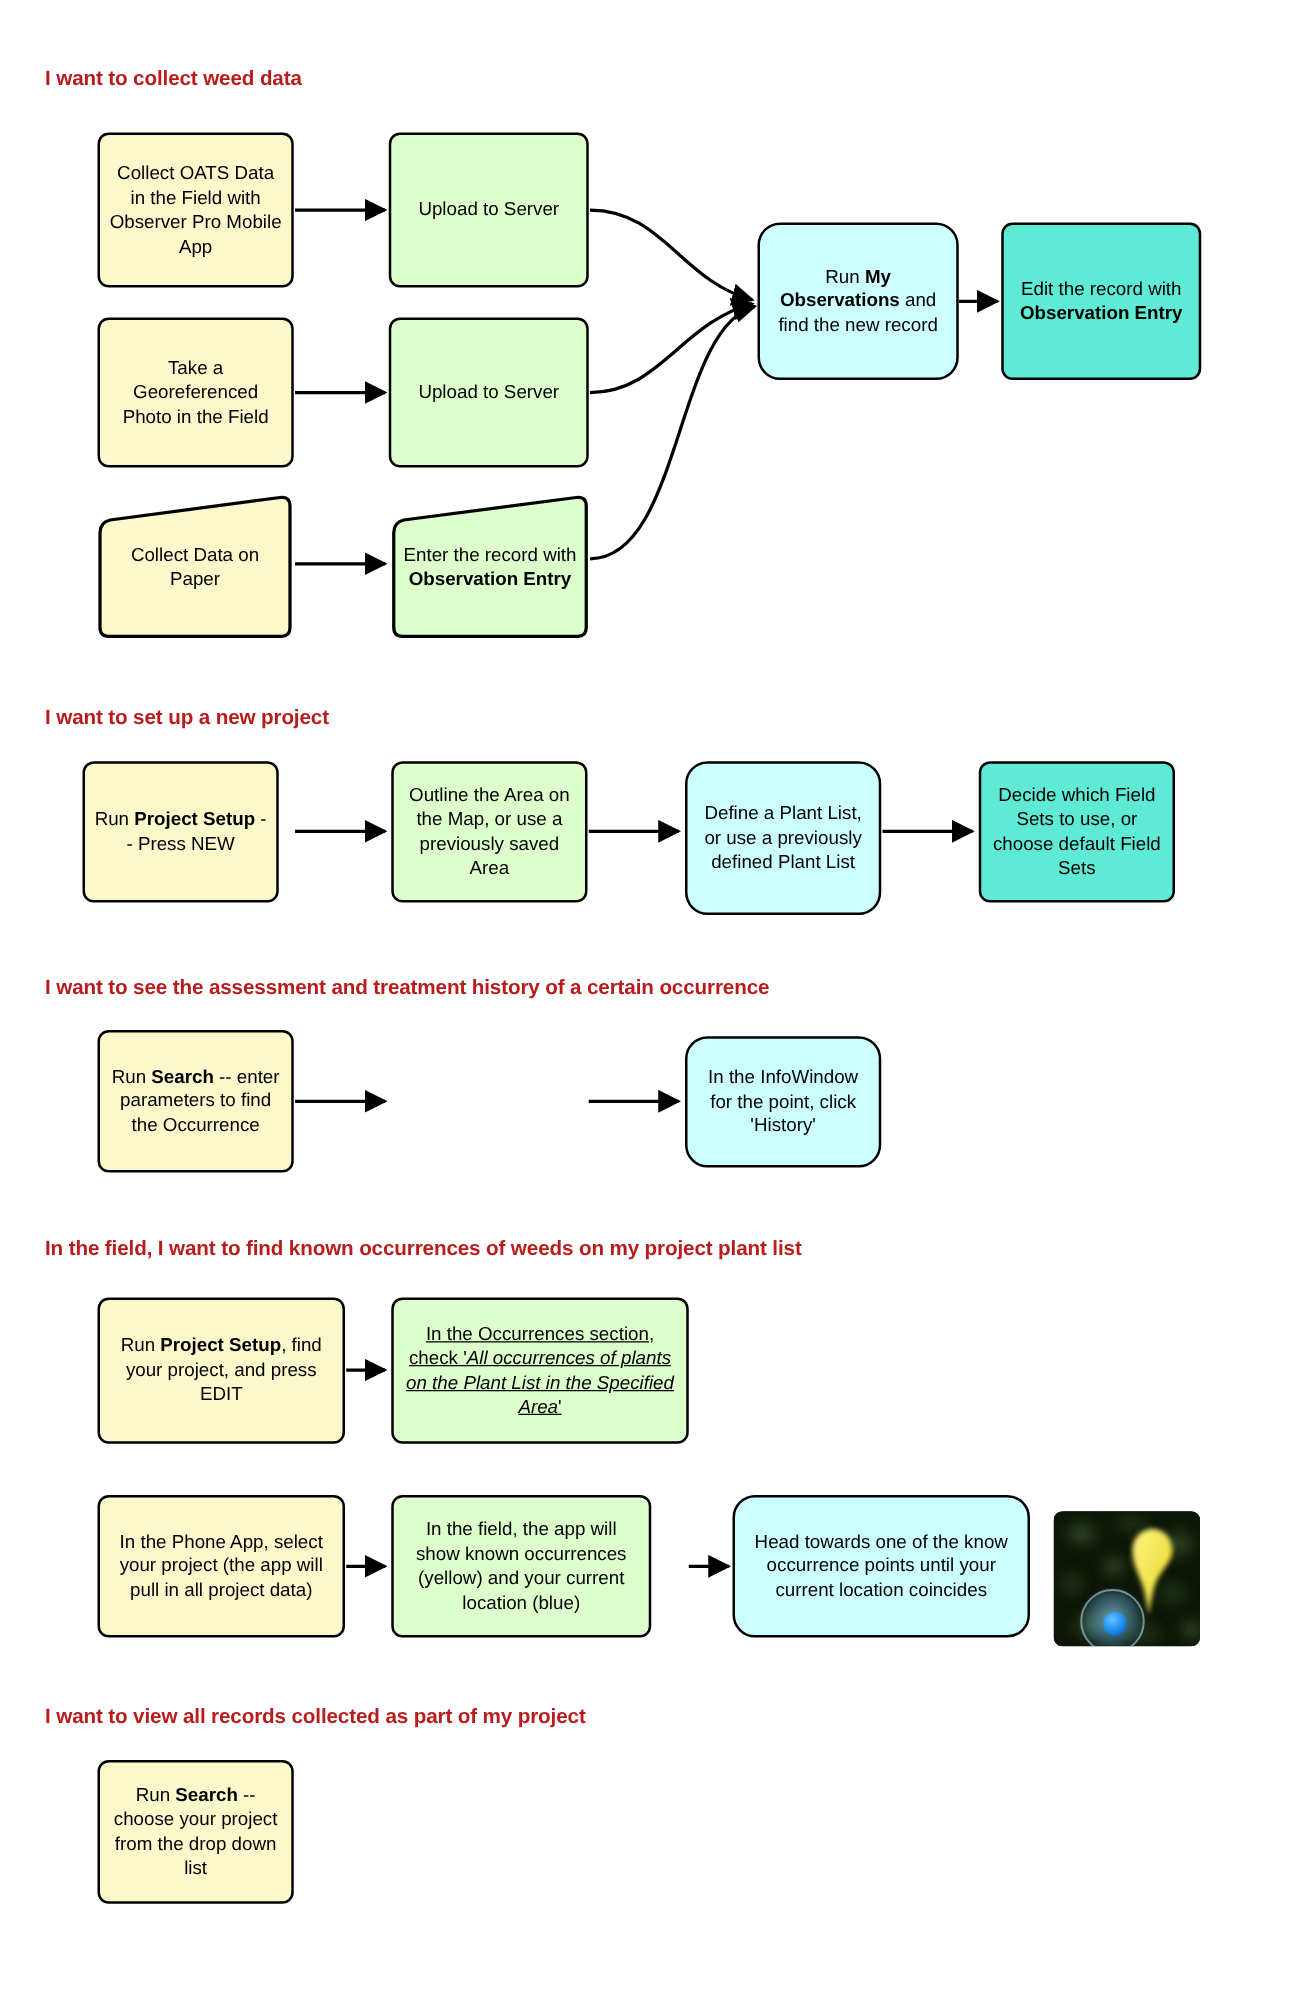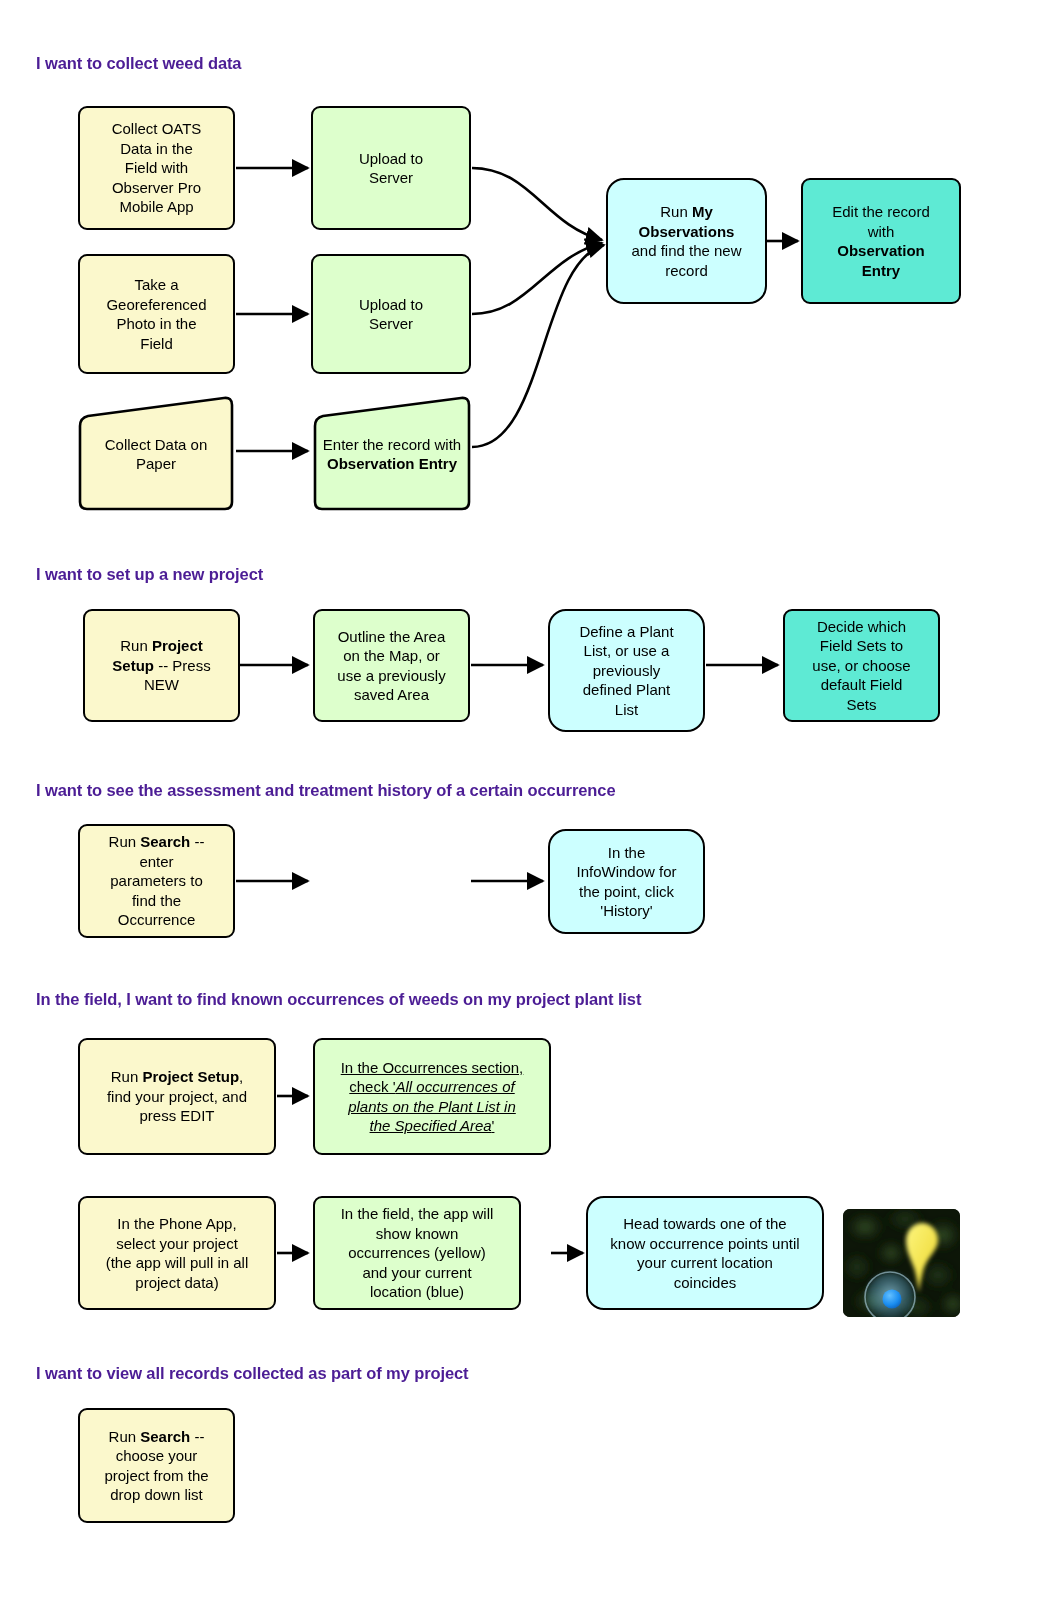--- a/index.html
+++ b/index.html
@@ -20,37 +20,37 @@
     position: absolute;
     left: 0; top: 0;
     width: 1040px;
     height: 1600px;
   }
   
   .heading {
     position: absolute;
     font-size: 16.5px;
     font-weight: bold;
-    color: #4c1d95;
+    color: #b91c1c;
     white-space: nowrap;
     letter-spacing: -0.1px;
   }
   
   .node {
     position: absolute;
     box-sizing: border-box;
     border: 2.2px solid #000000;
     border-radius: 9px;
     display: flex;
     align-items: center;
     justify-content: center;
     text-align: center;
     font-size: 15px;
     line-height: 1.30;
-    padding: 4px 22px;
+    padding: 4px 7px;
   }
   .node .txt { display: block; width: 100%; }
   .yellow { background: #fbf8cc; }
   .green  { background: #ddffcc; }
   .cyan   { background: #ccffff; border-radius: 18px; }
   .blue   { background: #5eead4; }
 
   
   .skew {
     border: none;
@@ -163,21 +163,21 @@
   </div>
 
   <div class="node blue" style="left:801px; top:178px; width:160px; height:126px;">
     <span class="txt">
       <span>Edit the record with </span><b>Observation Entry</b>
     </span>
   </div>
 
   <div class="heading" style="left:36px; top:565px;">I want to set up a new project</div>
 
-  <div class="node yellow" style="left:83px; top:609px; width:157px; height:113px;">
+  <div class="node yellow" style="left:66px; top:609px; width:157px; height:113px;">
     <span class="txt">
       <span>Run </span><b>Project Setup</b><span> -- Press NEW</span>
     </span>
   </div>
 
   <div class="node green" style="left:313px; top:609px; width:157px; height:113px;">
     <span class="txt">Outline the Area on the Map, or use a previously saved Area</span>
   </div>
 
   <div class="node cyan" style="left:548px; top:609px; width:157px; height:123px;">

